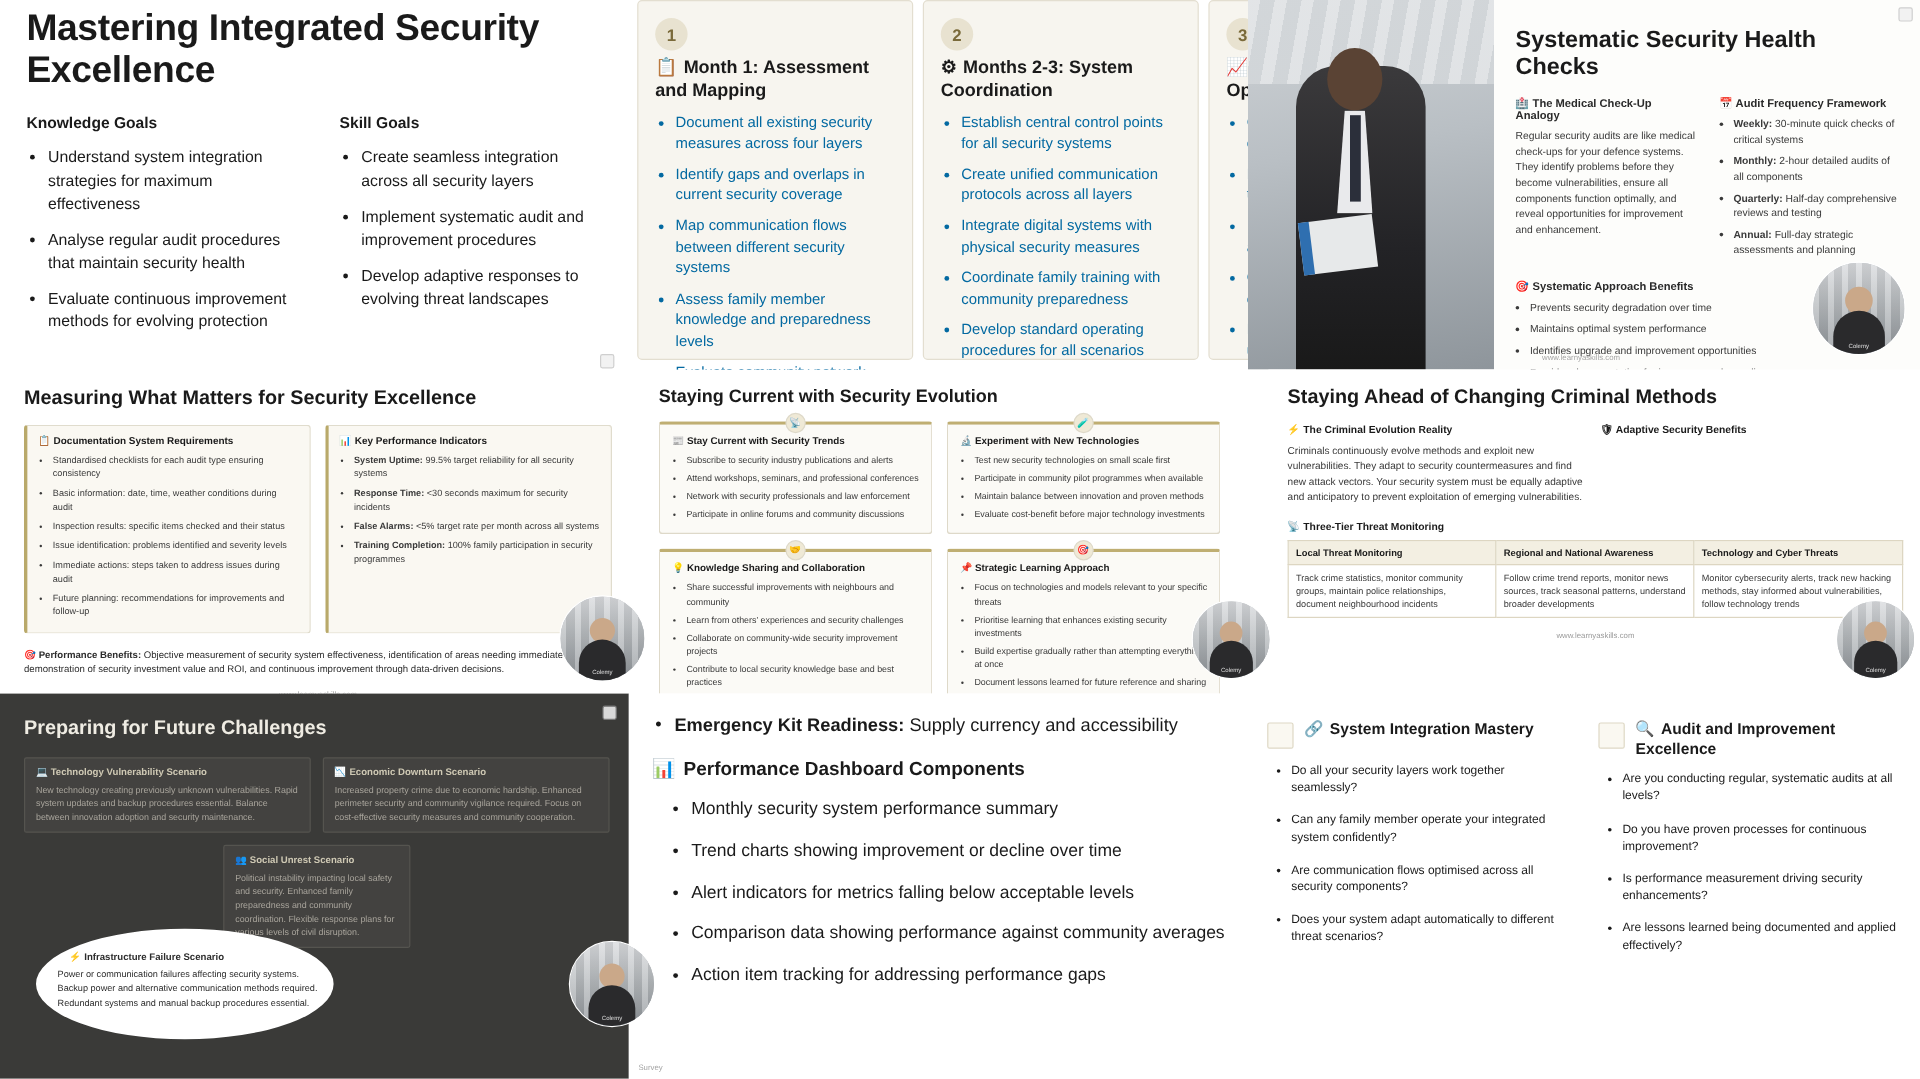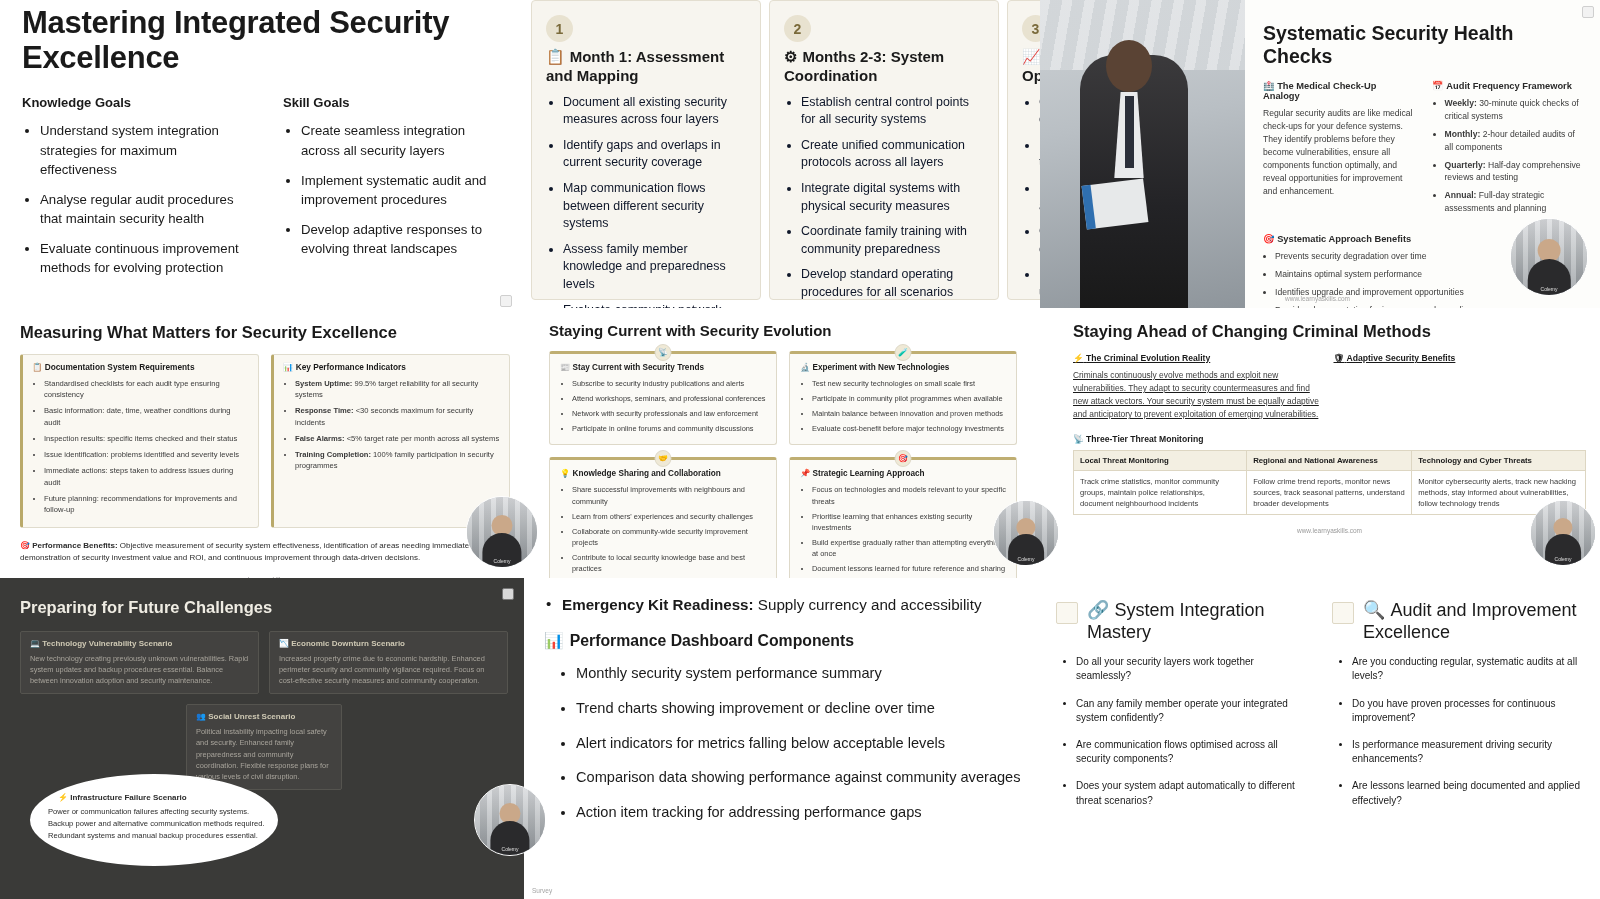--- a/index.html
+++ b/index.html
@@ -26,21 +26,21 @@
   .bul { list-style:disc; margin:0; padding-left:18px; }
   .bul li { font-size:13.2px; line-height:1.45; margin-bottom:11px; }
 
   
   .mcard { position:absolute; top:0; background:#f7f5ef; border:1px solid #e3ded0; border-radius:4px; padding:8px 14px 10px 14px; }
   .mnum { width:27px; height:27px; border-radius:50%; background:#e8e2d0; color:#7a6a3a;
           font-size:14px; font-weight:bold; display:flex; align-items:center; justify-content:center; margin:6px 0 6px 0; }
   .mtitle { font-size:15px; font-weight:bold; line-height:1.25; margin-bottom:8px; }
   .mtitle .ic { margin-right:5px; }
   .mcard ul { list-style:disc; margin:0; padding-left:17px; }
-  .mcard li { font-size:12.4px; line-height:1.42; margin-bottom:8px; color:#0f172a; }
+  .mcard li { font-size:12.4px; line-height:1.42; margin-bottom:8px; color:#0369a1; }
   #mc1 { left:531px; width:230px; height:300px; }
   #mc2 { left:769px; width:230px; height:300px; }
   #mc3 { left:1007px; width:230px; height:300px; }
 
   
   #hc { left:1040px; top:0; width:560px; height:308px; background:#fdfdfb; }
   #hc .photo { position:absolute; left:0; top:0; width:205px; height:308px;
       background:linear-gradient(170deg,#cfd3d6 0%,#b9bfc4 40%,#8e959b 100%); }
   #hc .photo .man { position:absolute; left:40px; top:55px; width:108px; height:253px;
       background:linear-gradient(180deg,#3b3a3c 0%,#232326 60%,#191919 100%); border-radius:34px 34px 0 0; }
@@ -80,21 +80,21 @@
   .scgrid { display:flex; flex-wrap:wrap; gap:12px; }
   .scbox { width:228px; border:1px solid #ded9c9; border-top:3px solid #bfae72; border-radius:3px; background:#fbfaf6; padding:8px 10px 6px; position:relative; }
   .scbadge { position:absolute; left:50%; top:-10px; transform:translateX(-50%); width:17px; height:17px; border-radius:50%; background:#efe9d6; border:1px solid #ded9c9; font-size:8px; display:flex; align-items:center; justify-content:center; }
   .scbox .bh { font-size:8.2px; font-weight:bold; margin-bottom:6px; }
   .scbox ul { list-style:disc; margin:0; padding-left:12px; }
   .scbox li { font-size:7.4px; line-height:1.5; margin-bottom:4px; color:#3a3a3a; }
 
   
   #cm { left:1057px; top:308px; width:543px; height:270px; padding:10px 14px 0 16px; }
   #cm h2 { font-size:16.5px; font-weight:bold; margin:4px 0 12px 0; }
-  .cmcols { display:flex; gap:8px;text-decoration:underline; }
+  .cmcols { display:flex; gap:8px; }
   .cmcols > div { flex:1; }
   .cmh { font-size:8.6px; font-weight:bold; margin-bottom:6px; }
   .cmp { font-size:8.4px; line-height:1.55; color:#3a3a3a; margin:0; }
   .cmul { list-style:disc; margin:0; padding-left:13px; }
   .cmul li { font-size:8.4px; line-height:1.5; margin-bottom:5px; color:#3a3a3a; }
   .ttl { font-size:8.6px; font-weight:bold; margin:13px 0 6px 0; }
   table.tt { width:100%; border-collapse:collapse; }
   table.tt th { background:#f3efe2; border:1px solid #ddd6c2; font-size:7.8px; text-align:left; padding:5px 6px; font-weight:bold; }
   table.tt td { border:1px solid #ddd6c2; font-size:7.6px; line-height:1.45; padding:5px 6px; vertical-align:top; color:#3a3a3a; }
 
@@ -117,21 +117,21 @@
   .dashhead { font-size:15.8px; font-weight:bold; margin:0 0 14px 0; }
   .dashhead .ic { margin-right:6px; }
   #cb ul.dash { list-style:disc; margin:0; padding-left:32px; }
   #cb ul.dash li { font-size:14.6px; line-height:1.35; margin-bottom:15px; }
 
   
   #rb { left:1040px; top:578px; width:560px; height:321px; padding:22px 14px 0 16px; display:flex; gap:22px; }
   #rb > div { flex:1; }
   .rbhead { display:flex; align-items:flex-start; gap:9px; margin-bottom:12px; }
   .chk { width:22px; height:22px; border:1px solid #ded8c5; background:#faf8f1; border-radius:2px; flex:0 0 auto; margin-top:2px; }
-  .rbtitle { font-size:18px; font-weight:normal; line-height:1.2; }
+  .rbtitle { font-size:13px; font-weight:bold; line-height:1.2; }
   .rbtitle .ic { margin-right:5px; }
   #rb ul { list-style:disc; margin:0; padding-left:20px; }
   #rb li { font-size:10px; line-height:1.42; margin-bottom:13px; }
 
   
   .cam { position:absolute; border-radius:50%; overflow:hidden; border:1px solid #ffffff;
          background:linear-gradient(160deg,#cfd3d6,#9aa0a5); }
   .cam .bg { position:absolute; inset:0; background:
       linear-gradient(180deg,#d8dadd 0%,#b6babd 45%,#8d9297 100%); }
   .cam .bars { position:absolute; inset:0;

